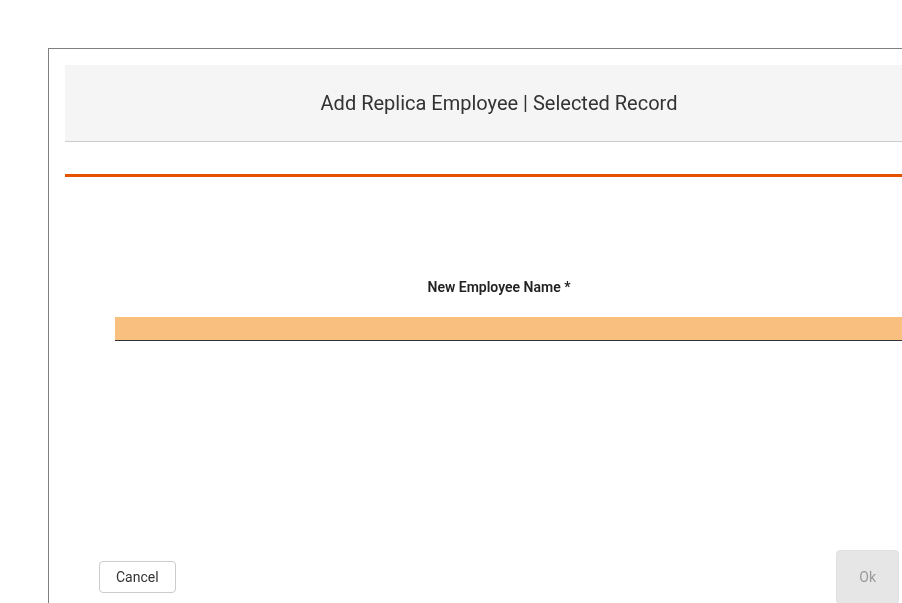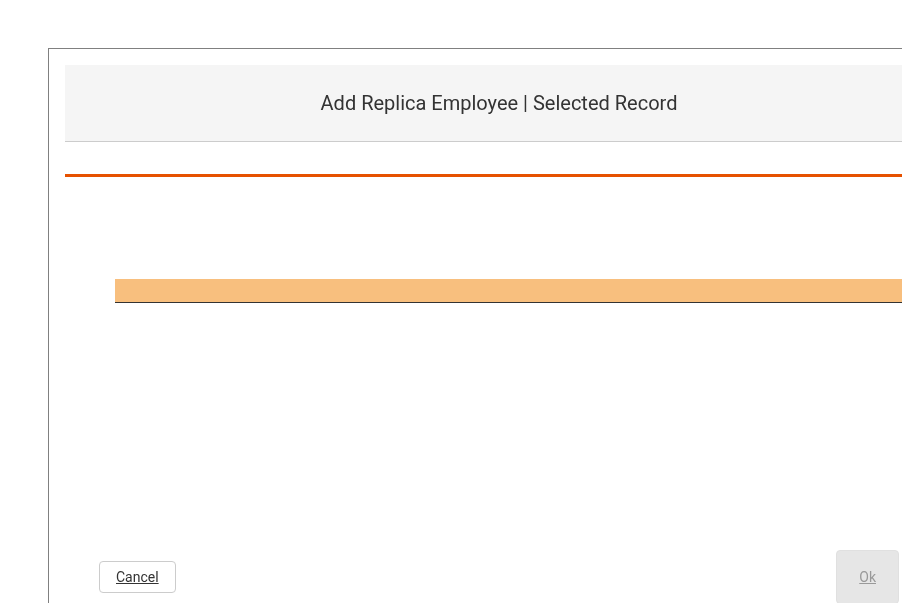--- a/index.html
+++ b/index.html
@@ -77,21 +77,20 @@
       justify-content: space-between;
       align-items: center;
       padding: 10px 18px 14px 18px;
     }
     .btn {
       font-size: 14px;
       padding: 7px 16px;
       border-radius: 4px;
       cursor: pointer;
       font-family: inherit;
-      text-decoration: underline;
     }
     .btn-cancel {
       background: #fff;
       border: 1px solid #ccc;
       color: #333;
     }
     .btn-ok {
       background: #e6e6e6;
       border: 1px solid #e0e0e0;
       color: #999;
@@ -102,20 +101,21 @@
 </head>
 <body>
 
 <div class="dialog">
   <div class="dialog-header">
     <div class="dialog-title">Add Replica Employee | Selected Record</div>
   </div>
   <div class="accent-bar"></div>
   <div class="dialog-body">
     <div class="field-group name">
+      <label class="field-label">New Employee Name *</label>
       <input type="text" class="field-input" value="" style="">
     </div>
   </div>
   <div class="dialog-footer">
     <button class="btn btn-cancel">Cancel</button>
     <button class="btn btn-ok" disabled="">Ok</button>
   </div>
 </div>
 
 </body></html>

